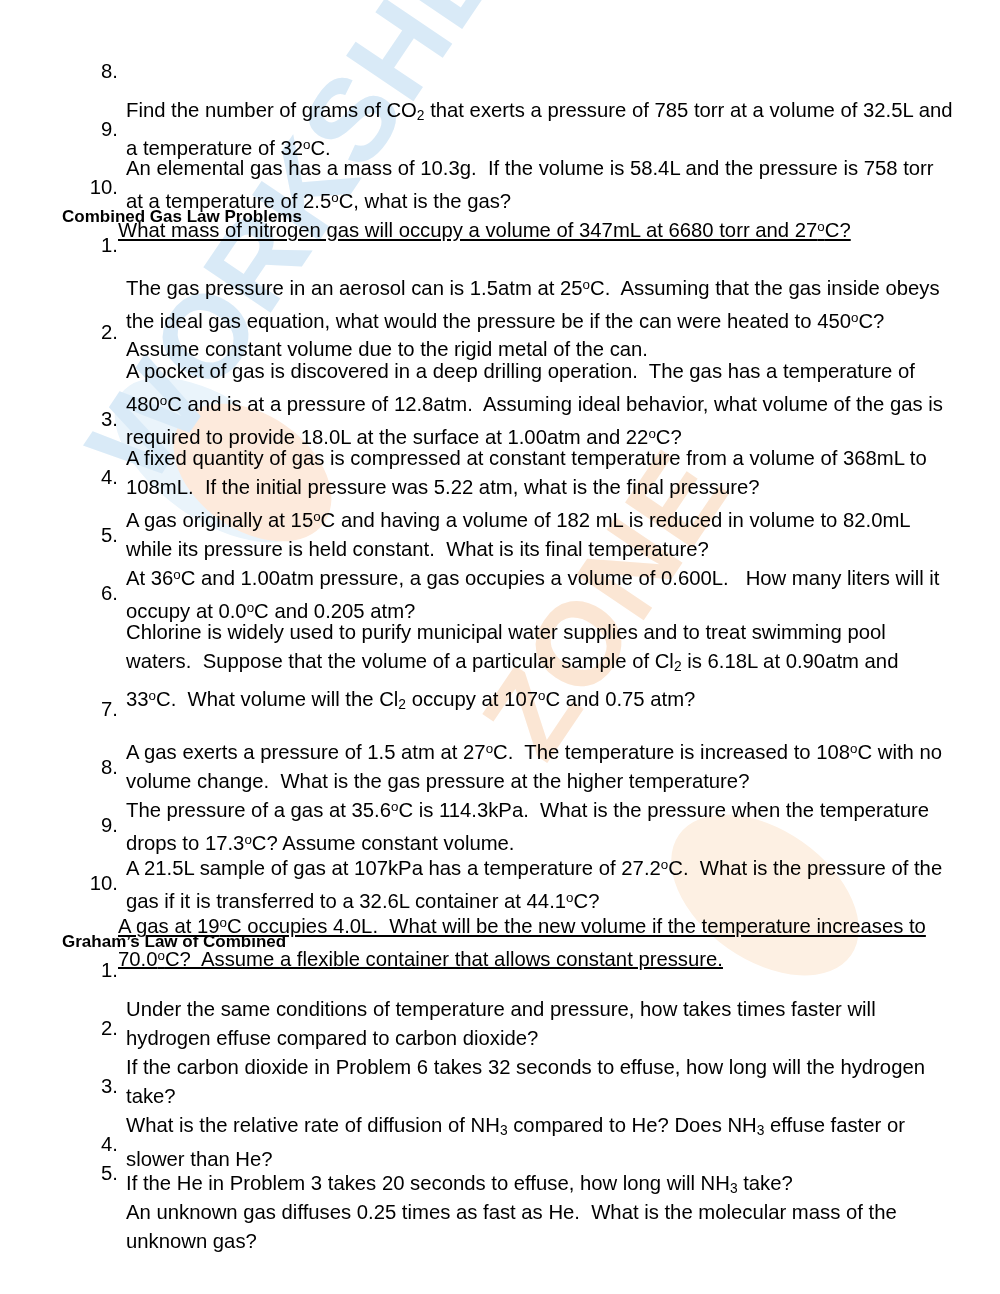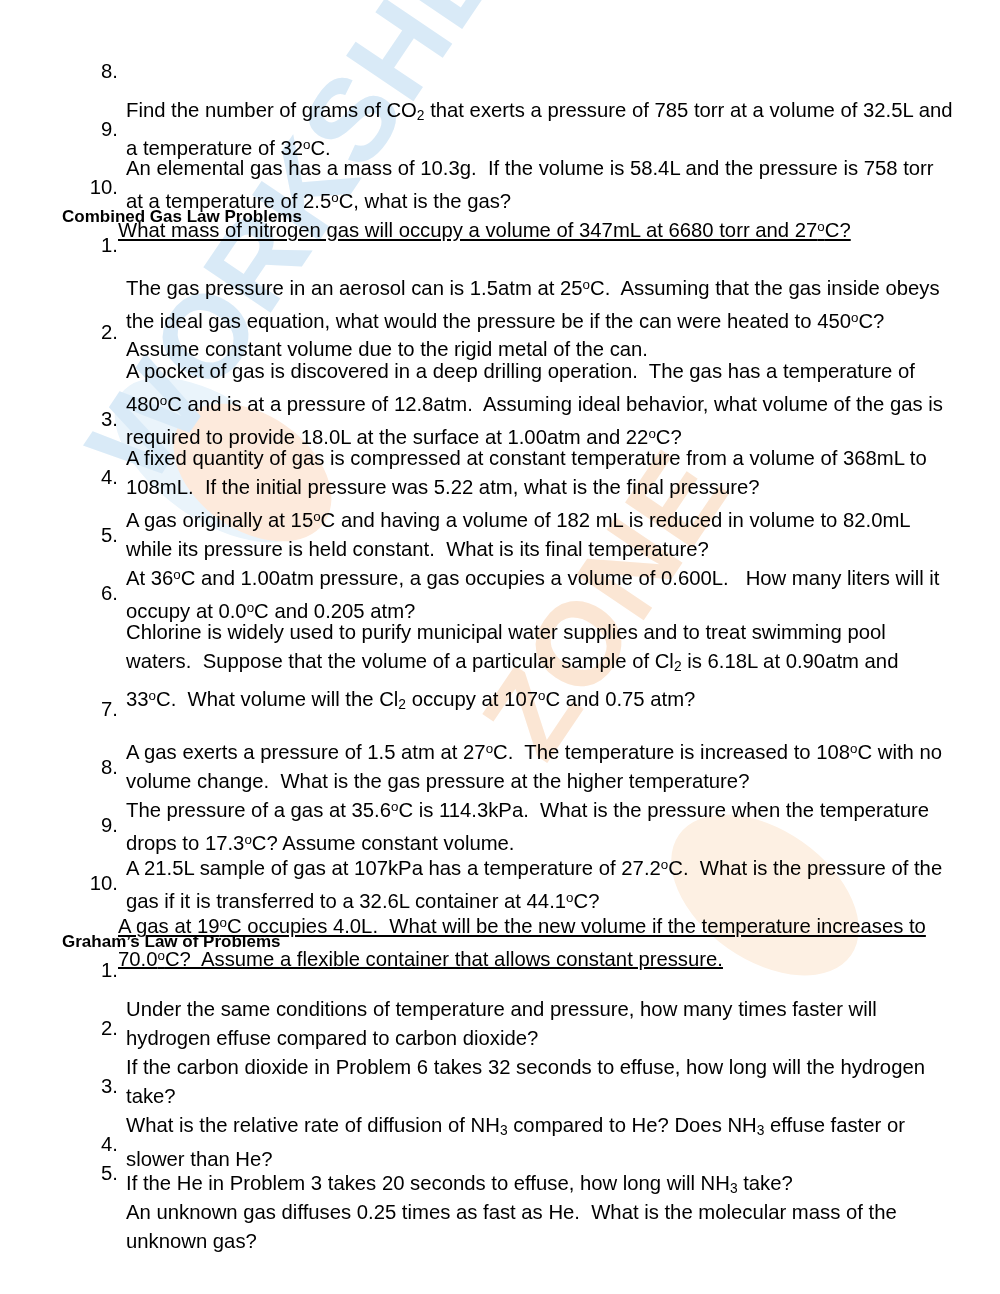--- a/index.html
+++ b/index.html
@@ -183,24 +183,24 @@
       <span class="ptext">The pressure of a gas at 35.6<sup>o</sup>C is 114.3kPa.&nbsp; What is the pressure when the temperature drops to 17.3<sup>o</sup>C? Assume constant volume.</span>
     </div>
     <div class="problem" style="top: 811px;">
       <span class="num">9.</span>
       <span class="ptext">A 21.5L sample of gas at 107kPa has a temperature of 27.2<sup>o</sup>C.&nbsp; What is the pressure of the gas if it is transferred to a 32.6L container at 44.1<sup>o</sup>C?</span>
     </div>
     <div class="problem tight" style="top: 869px;">
       <span class="num">10.</span>
       <span class="ptext">A gas at 19<sup>o</sup>C occupies 4.0L.&nbsp; What will be the new volume if the temperature increases to 70.0<sup>o</sup>C?&nbsp; Assume a flexible container that allows constant pressure.</span>
     </div>
-    <div class="section-heading" style="top: 927px;">Graham’s Law of Problems</div>
+    <div class="section-heading" style="top: 927px;">Graham’s Law of Combined</div>
     <div class="problem" style="top: 956px;">
       <span class="num">1.</span>
-      <span class="ptext">Under the same conditions of temperature and pressure, how many times faster will hydrogen effuse compared to carbon dioxide?</span>
+      <span class="ptext">Under the same conditions of temperature and pressure, how takes times faster will hydrogen effuse compared to carbon dioxide?</span>
     </div>
     <div class="problem" style="top: 1014px;">
       <span class="num">2.</span>
       <span class="ptext">If the carbon dioxide in Problem 6 takes 32 seconds to effuse, how long will the hydrogen take?</span>
     </div>
     <div class="problem" style="top: 1072px;">
       <span class="num">3.</span>
       <span class="ptext">What is the relative rate of diffusion of NH<sub>3</sub> compared to He? Does NH<sub>3</sub> effuse faster or slower than He?</span>
     </div>
     <div class="problem" style="top: 1130px;">

